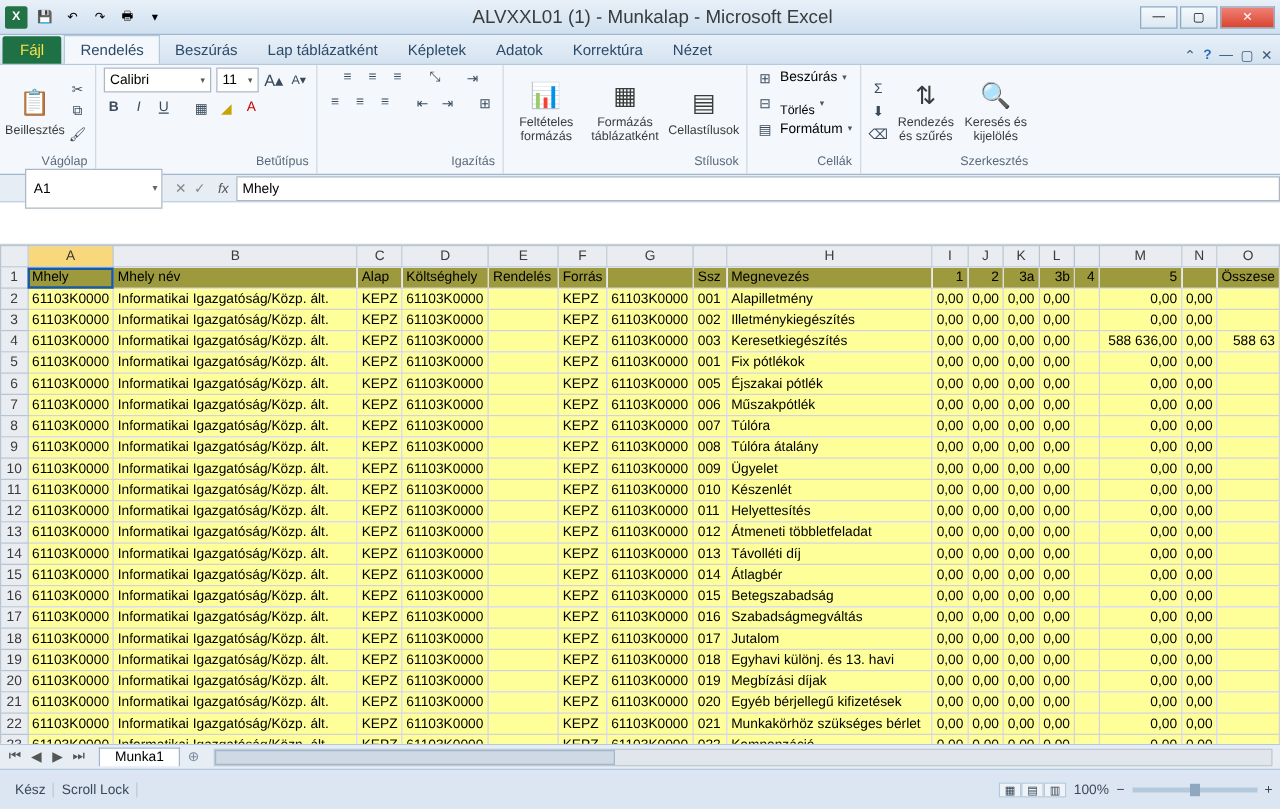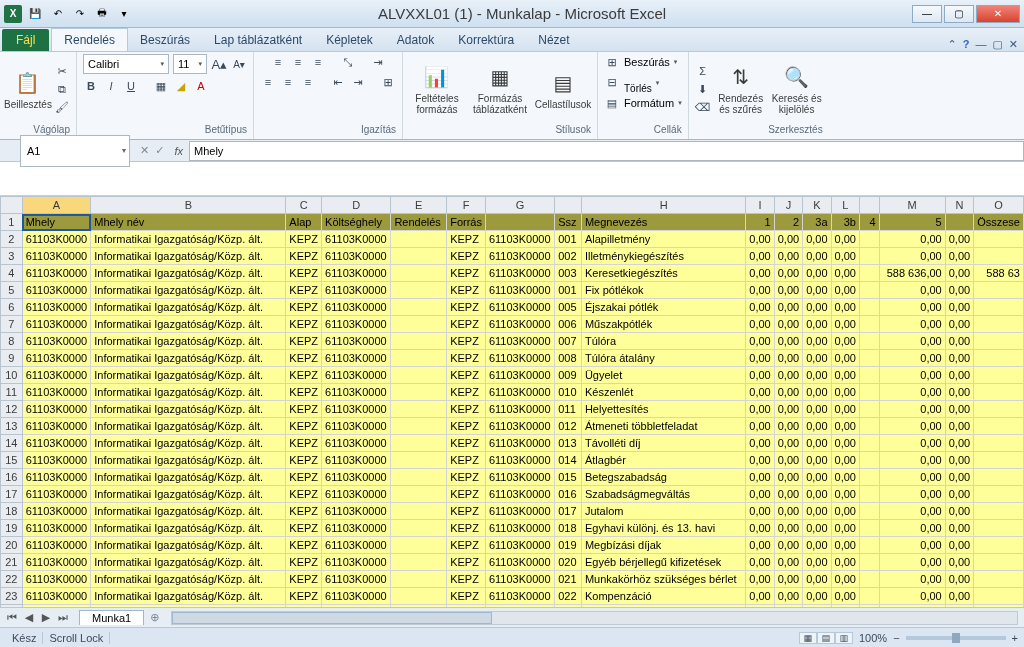--- a/index.html
+++ b/index.html
@@ -68,21 +68,21 @@
 
 
 .sheet-tabs { height: 20px; background: #e6edf5; border-top: 1px solid #b5c9dc; display: flex; align-items: center; font-size: 11px; }
 .sheet-tabs .nav { display: flex; gap: 1px; padding: 0 4px; }
 .sheet-tabs .nav span { width: 16px; text-align: center; color: #555; cursor: pointer; }
 .sheet-tab { background: #fff; border: 1px solid #9fb8d0; border-bottom: none; padding: 1px 12px; margin-left: 4px; cursor: pointer; }
 .hscroll { flex: 1; margin: 0 6px; background: #e0e6ec; height: 14px; border: 1px solid #c0cad4; position: relative; }
 .hscroll .thumb { position: absolute; left: 0; top: 0; width: 320px; height: 12px; background: #cfd9e3; border: 1px solid #9fb8d0; }
 
 
-.statusbar { height: 20px; background: #dce6f2; border-top: 1px solid #b5c9dc; display: flex; align-items: center; font-size: 11px; padding: 0 6px; }
+.statusbar { height: 32px; background: #dce6f2; border-top: 1px solid #b5c9dc; display: flex; align-items: center; font-size: 11px; padding: 0 6px; }
 .statusbar .st { padding: 0 6px; border-right: 1px solid #b5c9dc; color: #3b4a5a; }
 .statusbar .zoom { margin-left: auto; display: flex; align-items: center; gap: 6px; color: #3b4a5a; }
 .zoom-slider { width: 100px; height: 4px; background: #b5c9dc; position: relative; }
 .zoom-slider::after { content: ""; width: 8px; height: 10px; background: #8fa8c0; position: absolute; left: 46px; top: -3px; }
 .viewbtns span { width: 18px; display: inline-block; text-align: center; border: 1px solid #b5c9dc; background: #eef3f8; font-size: 9px; cursor: pointer; }
 </style>
 </head>
 <body>
 
 <div class="titlebar">

